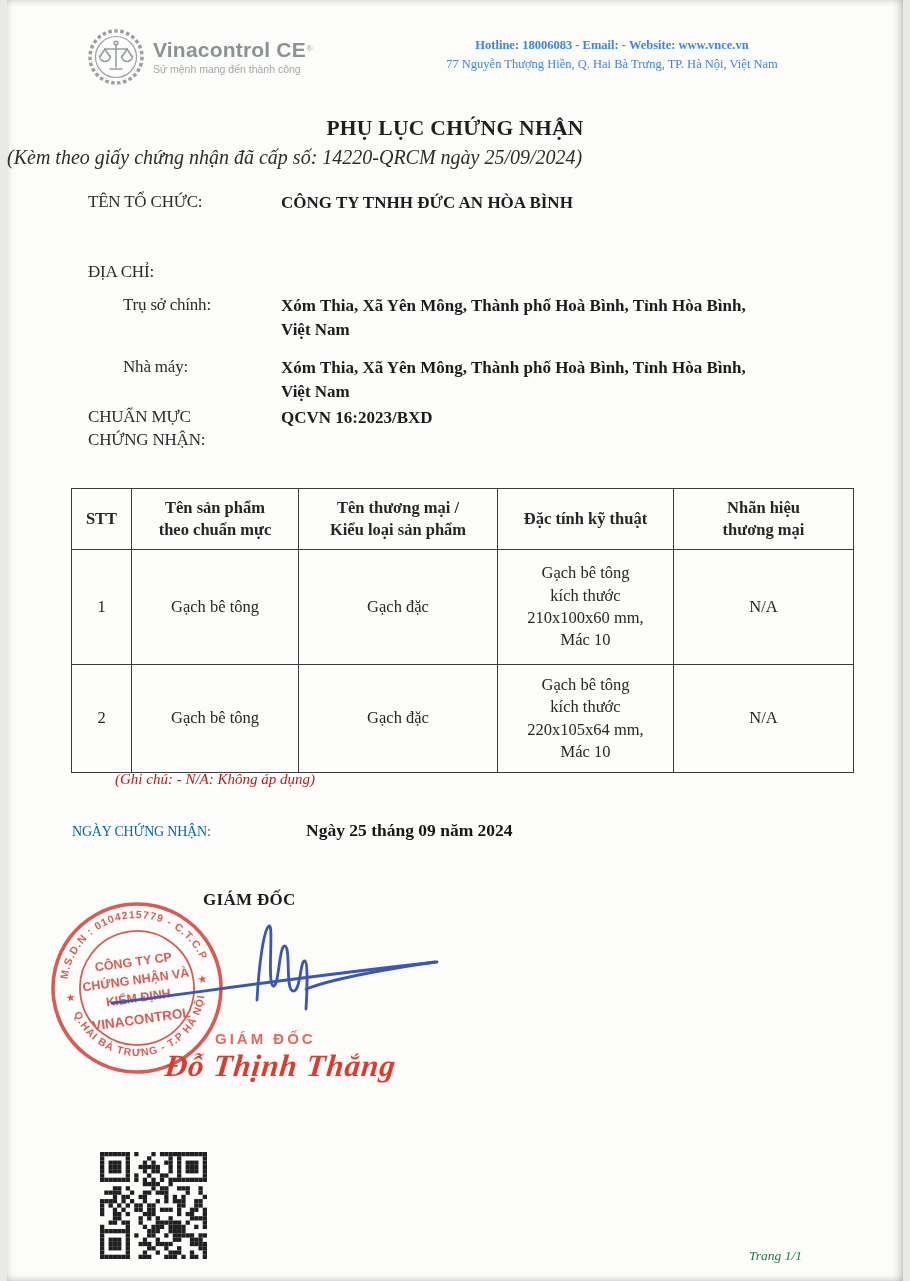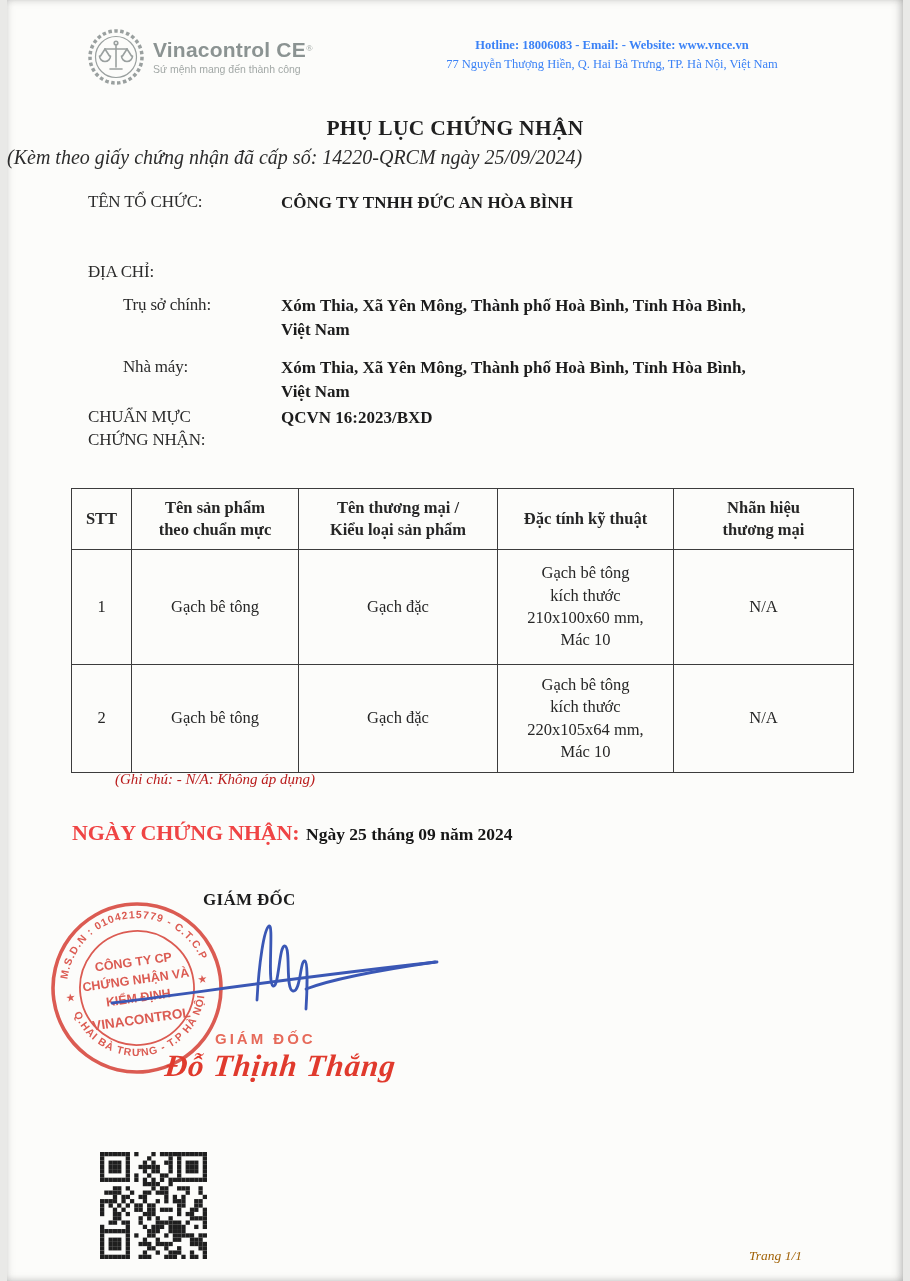--- a/index.html
+++ b/index.html
@@ -34,31 +34,31 @@
   table.products th,table.products td{
     border:1.4px solid #3c3c3c;text-align:center;vertical-align:middle;
     font-size:16.5px;padding:2px 8px;white-space:pre-line;line-height:1.35;color:#262626;
   }
   table.products th{font-weight:bold;height:56px;}
   table.products tr.r1 td{height:110px;}
   table.products tr.r2 td{height:103px;}
   .note{position:absolute;left:68px;top:771px;font-size:15px;font-style:italic;color:#b91c1c;margin-left:40px;}
   
   .date-row{position:absolute;left:65px;top:820px;width:700px;}
-  .date-label{display:inline-block;width:230px;font-size:22px;letter-spacing:-.2px;color:#ef4444;font-weight:bold;}
+  .date-label{display:inline-block;width:230px;font-size:14px;letter-spacing:-.2px;color:#0369a1;}
   .date-value{font-size:17.5px;font-weight:bold;color:#161616;}
   
   .sig-title{position:absolute;left:196px;top:890px;font-size:17px;font-weight:bold;color:#1c1c1c;letter-spacing:.3px;}
   .stamp-svg{position:absolute;left:30px;top:888px;opacity:.88;}
   .sign-svg{position:absolute;left:80px;top:905px;z-index:3;}
   .sig-red-title{position:absolute;left:208px;top:1030px;font-size:15px;font-weight:bold;color:#e66a5a;letter-spacing:3px;font-family:"Liberation Sans","DejaVu Sans",sans-serif;}
   .sig-name{position:absolute;left:158px;top:1048px;font-size:31px;font-style:italic;font-weight:bold;color:#e03a2d;transform:skewX(-6deg);letter-spacing:1px;}
   
   .qr{position:absolute;left:93px;top:1152px;}
-  .page-num{position:absolute;left:742px;top:1248px;font-size:13.5px;font-style:italic;color:#a16207;}
+  .page-num{position:absolute;left:742px;top:1248px;font-size:13.5px;font-style:italic;color:#15803d;}
 </style>
 </head>
 <body>
 
 <div class="page">
 
   <div class="logo-wrap">
     <svg width="58" height="58" viewBox="0 0 58 58">
       <g stroke="#9aa09f" fill="none">
         <circle cx="29" cy="29" r="26" stroke-width="3.5" stroke-dasharray="3.5,2.5"></circle>

